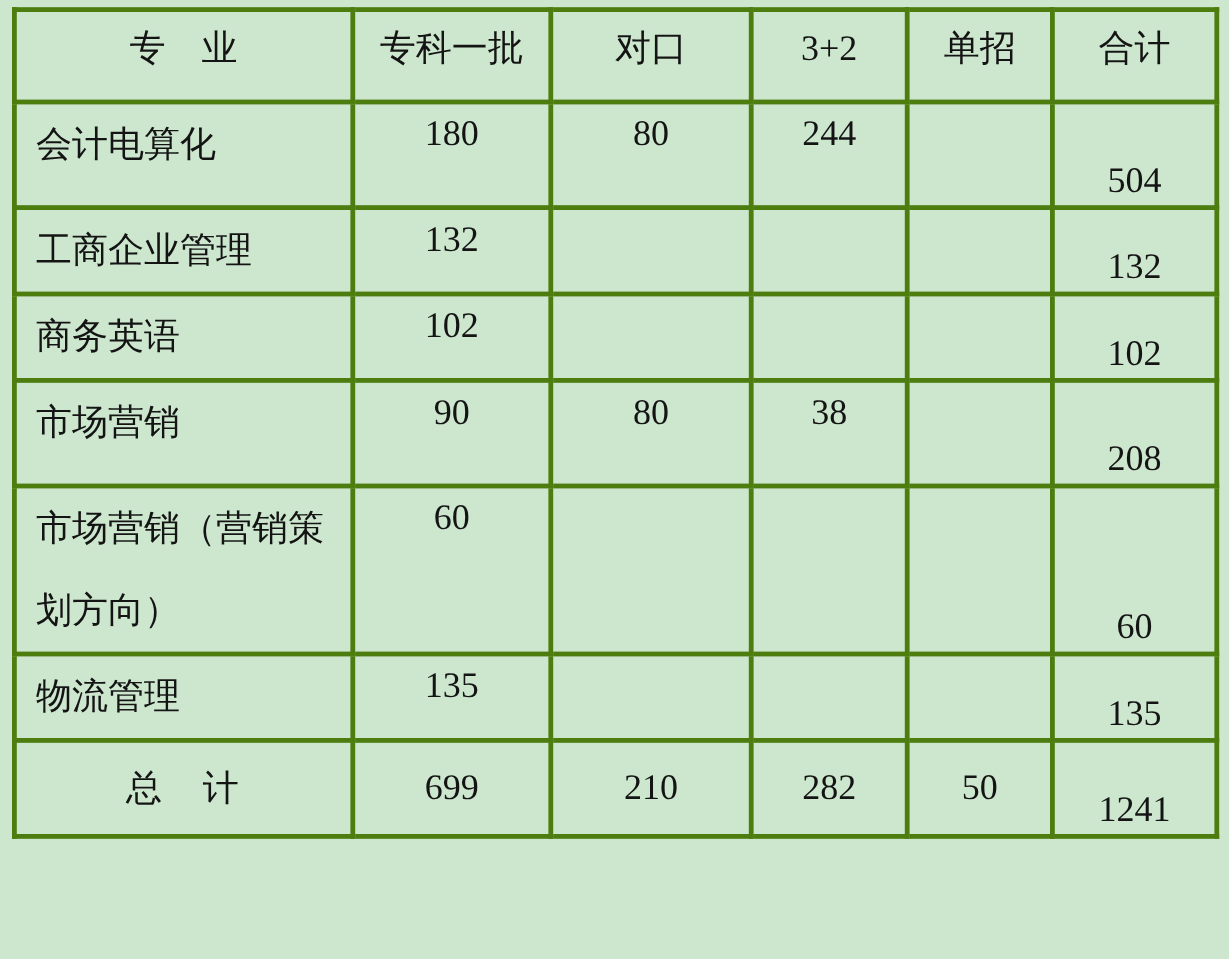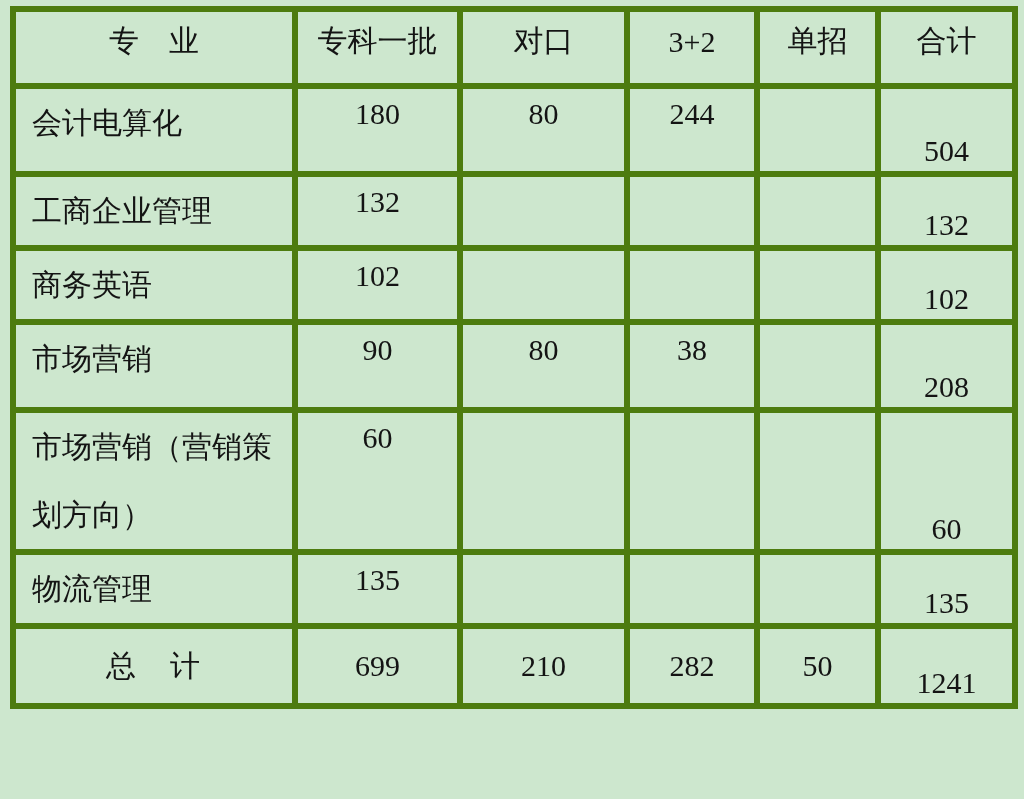--- a/index.html
+++ b/index.html
@@ -13,21 +13,21 @@
   }
   table.enroll {
     position: absolute;
     left: 10px; top: 6px;
     border-collapse: collapse;
     table-layout: fixed;
     background: #cde7ce;
     border: 3px solid #161616;
   }
   .enroll td, .enroll th {
-    border: 6px solid #4d7c0f;
+    border: 4px solid #4d7c0f;
     font-weight: normal;
     font-size: 30px;
     padding: 0;
     overflow: hidden;
   }
   .enroll th {
     text-align: center;
     vertical-align: middle;
     padding-bottom: 12px;
   }

